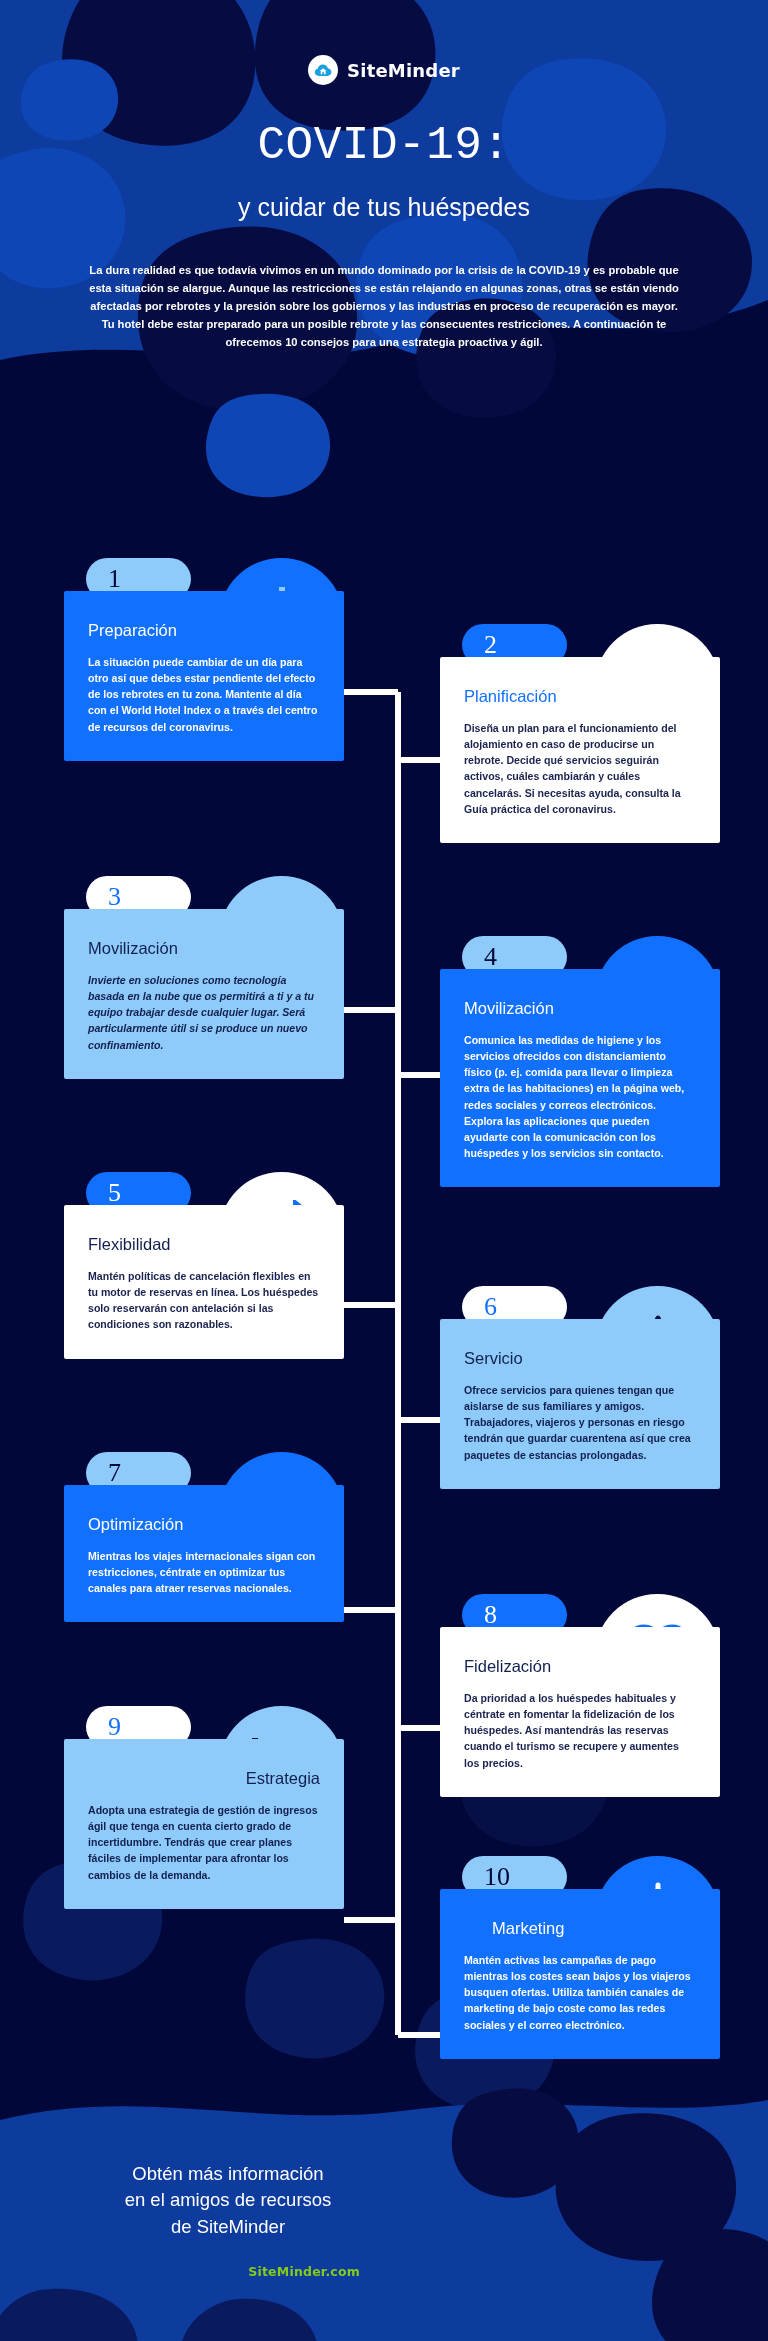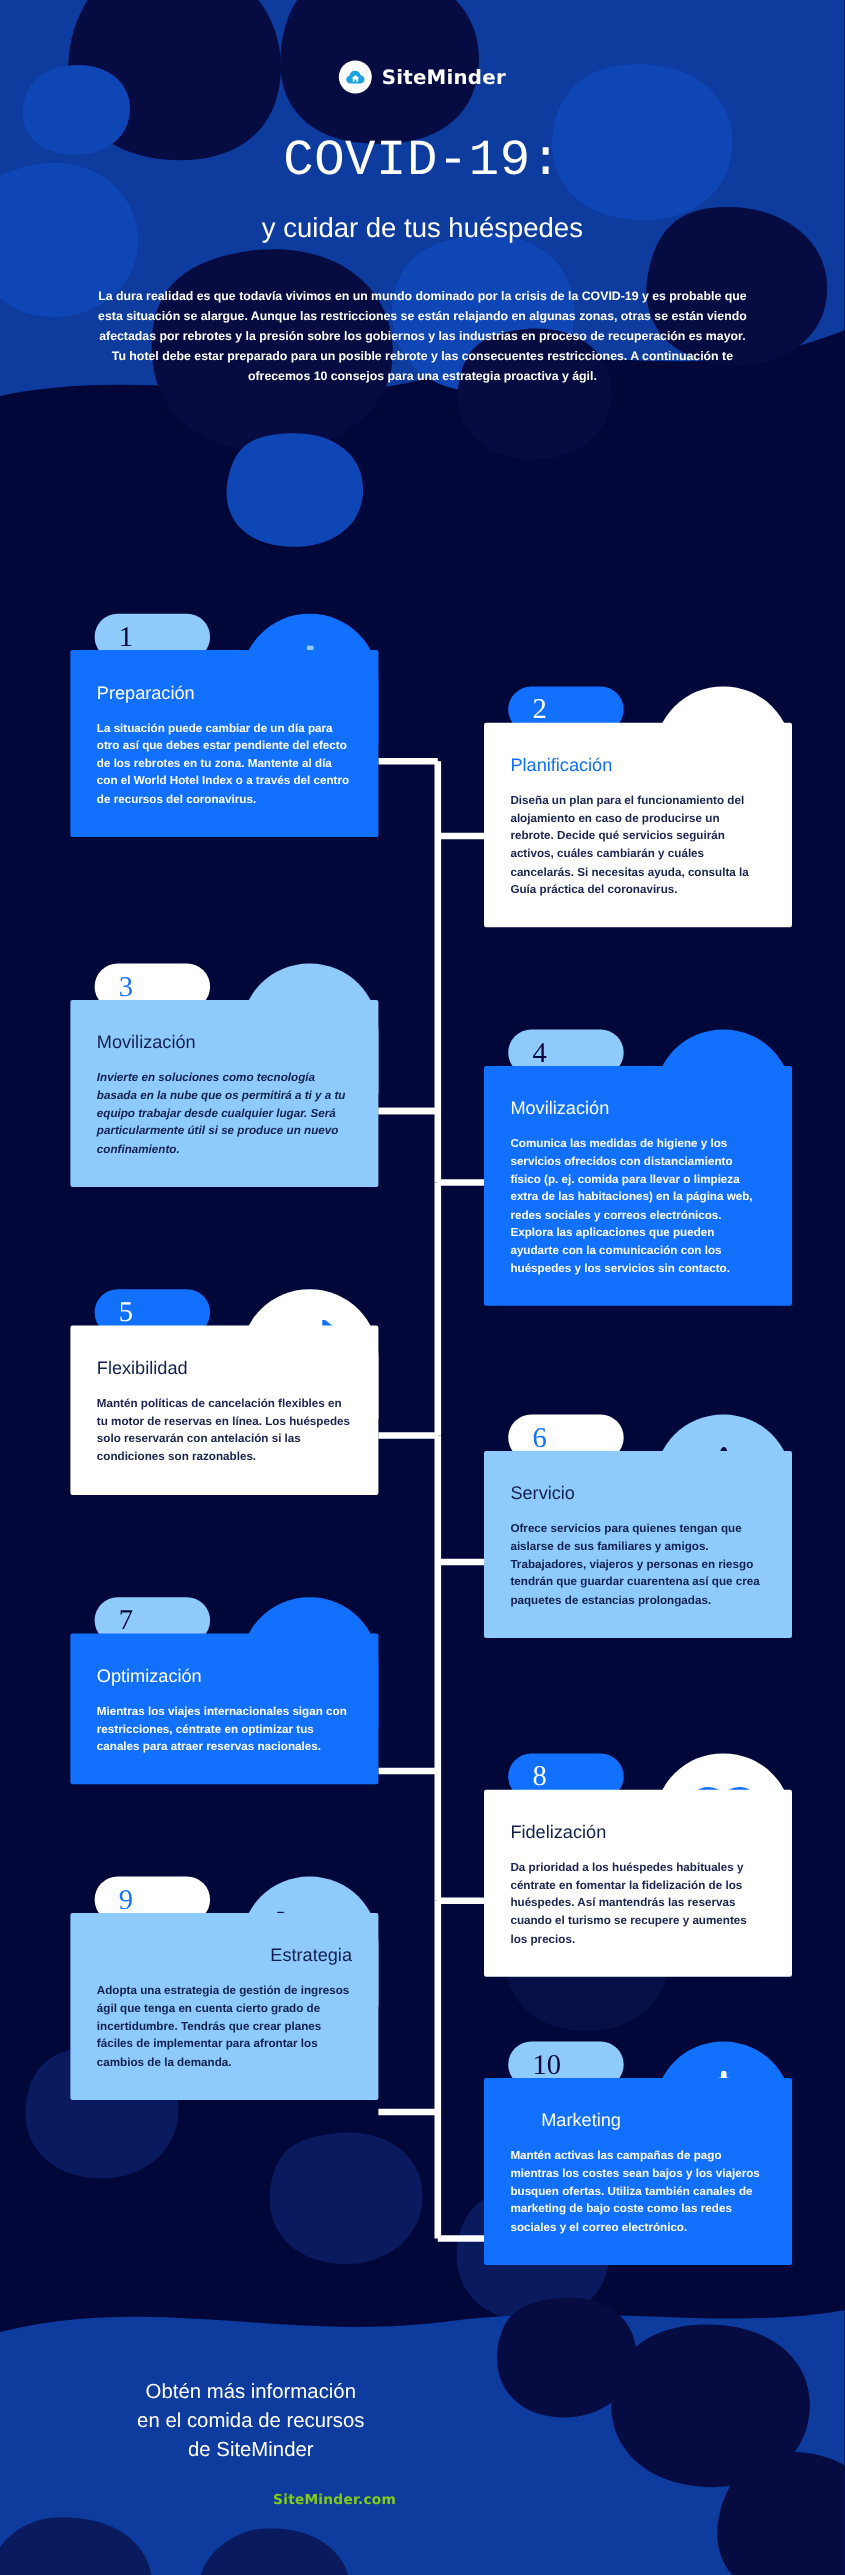--- a/index.html
+++ b/index.html
@@ -314,20 +314,20 @@
         <div class="card-text" style="color:#ffffff;">Mantén activas las campañas de pago mientras los costes sean bajos y los viajeros busquen ofertas. Utiliza también canales de marketing de bajo coste como las redes sociales y el correo electrónico.</div>
       </div>
     </div>
 
   </div>
 
   <div class="footer">
     <div class="footer-inner">
       <div class="footer-head">
         <div>Obtén más información</div>
-        <div>en el comida de recursos</div>
+        <div>en el amigos de recursos</div>
         <div>de SiteMinder</div>
       </div>
       <div class="footer-url">SiteMinder.com</div>
     </div>
   </div>
 
 </div>
 
 </body></html>

